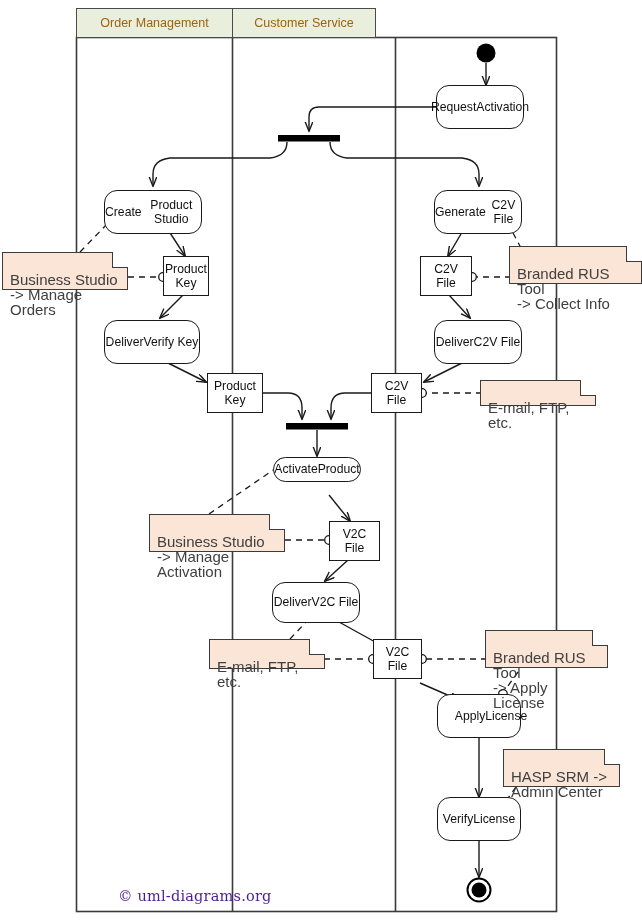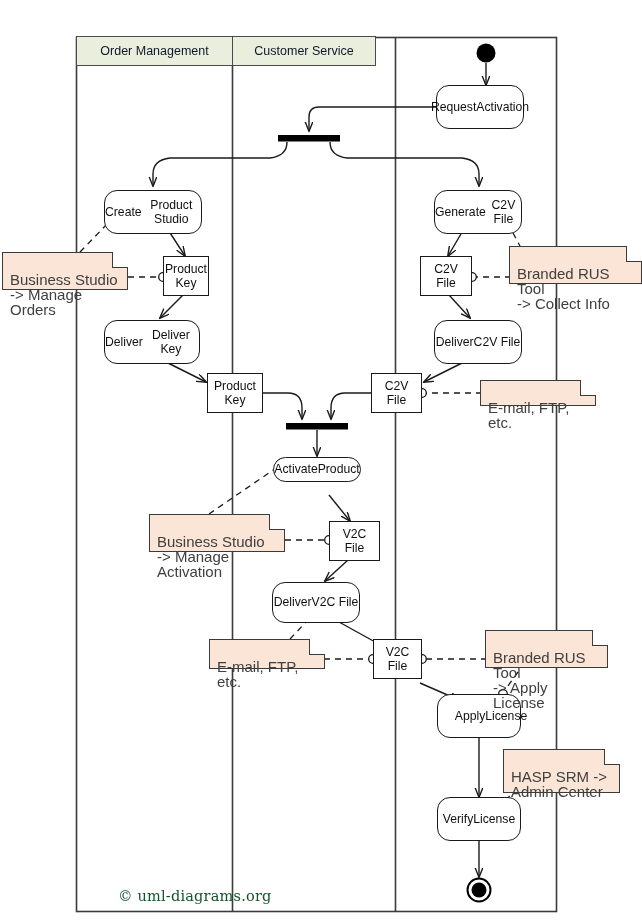--- a/index.html
+++ b/index.html
@@ -3,21 +3,21 @@
 <meta charset="utf-8">
 <style>
   html,body{margin:0;padding:0;background:#ffffff;}
   body{width:642px;height:922px;position:relative;
        font-family:"Liberation Sans", sans-serif;}
   #stage{position:absolute;left:0;top:0;width:642px;height:922px;overflow:hidden;}
   svg.layer{position:absolute;left:0;top:0;width:642px;height:922px;}
   .lane-header{
     position:absolute;background:#e9eedd;border:1.4px solid #4a4a4a;
     display:flex;align-items:center;justify-content:center;
-    font-size:12.5px;color:#0f172a;box-sizing:border-box;margin-top:28px;
+    font-size:12.5px;color:#a16207;box-sizing:border-box;
   }
   .action{
     position:absolute;background:#ffffff;border:1.4px solid #1a1a1a;
     border-radius:13px;display:flex;flex-direction:row;
     align-items:center;justify-content:center;
     font-size:12.2px;line-height:14.5px;color:#101010;
     box-sizing:border-box;text-align:center;
   }
   .objnode{
     position:absolute;background:#ffffff;border:1.4px solid #1a1a1a;
@@ -31,21 +31,21 @@
     box-sizing:border-box;padding:4px 7px 4px 7px;
     text-align:left;white-space:pre-line;
   }
   .note .fold{
     position:absolute;right:-1px;top:-1px;width:15px;height:15px;
     background:#ffffff;border-left:1.1px solid #3b3b3b;
     border-bottom:1.1px solid #3b3b3b;
   }
   .copyright{
     position:absolute;font-family:"DejaVu Serif", serif;
-    font-size:14.5px;color:#14532d;letter-spacing:.2px;white-space:nowrap;
+    font-size:14.5px;color:#4c1d95;letter-spacing:.2px;white-space:nowrap;
   }
   .ln1{display:block;}
 </style>
 </head>
 <body>
 
 <div id="stage">
 
   <svg class="layer" viewBox="0 0 642 922">
     <defs>
@@ -169,21 +169,21 @@
     <span class="ln1">Product Studio</span>
   </div>
 
   <div class="action" style="left:434px;top:190px;width:88px;height:44px;">
     <span class="ln1">Generate</span>
     <span class="ln1">C2V File</span>
   </div>
 
   <div class="action" style="left:104px;top:320px;width:96px;height:44px;">
     <span class="ln1">Deliver</span>
-    <span class="ln1">Deliver Key</span>
+    <span class="ln1">Verify Key</span>
   </div>
 
   <div class="action" style="left:434px;top:320px;width:88px;height:44px;">
     <span class="ln1">Deliver</span>
     <span class="ln1">C2V File</span>
   </div>
 
   <div class="action" style="left:273px;top:457px;width:88px;height:25px;">
     <span class="ln1">Activate</span>
     <span class="ln1">Product</span>
@@ -261,21 +261,21 @@
     <span>E-mail, FTP, etc.</span>
     <span class="fold"></span>
   </div>
 
   <div class="note" style="left:485px;top:630px;width:123px;height:38px;">
     <span>Branded RUS Tool
 -&gt; Apply License</span>
     <span class="fold"></span>
   </div>
 
-  <div class="note" style="left:503px;top:749px;width:117px;height:44px;">
+  <div class="note" style="left:503px;top:749px;width:117px;height:38px;">
     <span>HASP SRM -&gt;
 Admin Center</span>
     <span class="fold"></span>
   </div>
 
   <div class="copyright" style="left:118px;top:888px;">© uml-diagrams.org</div>
 
 </div>
 
 </body></html>

